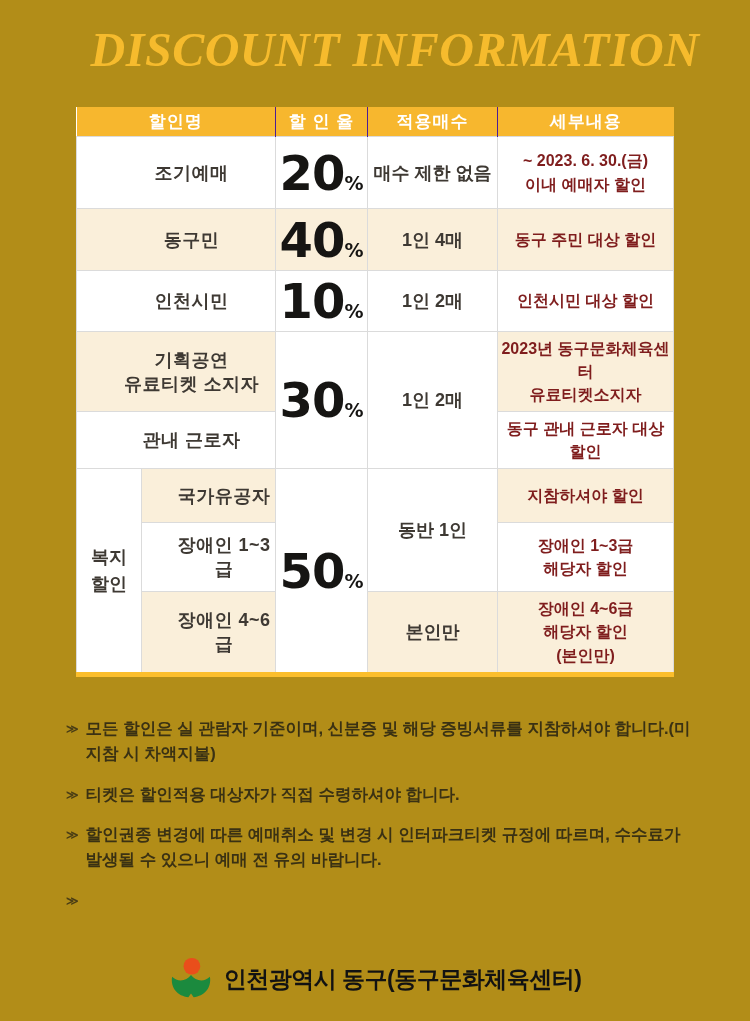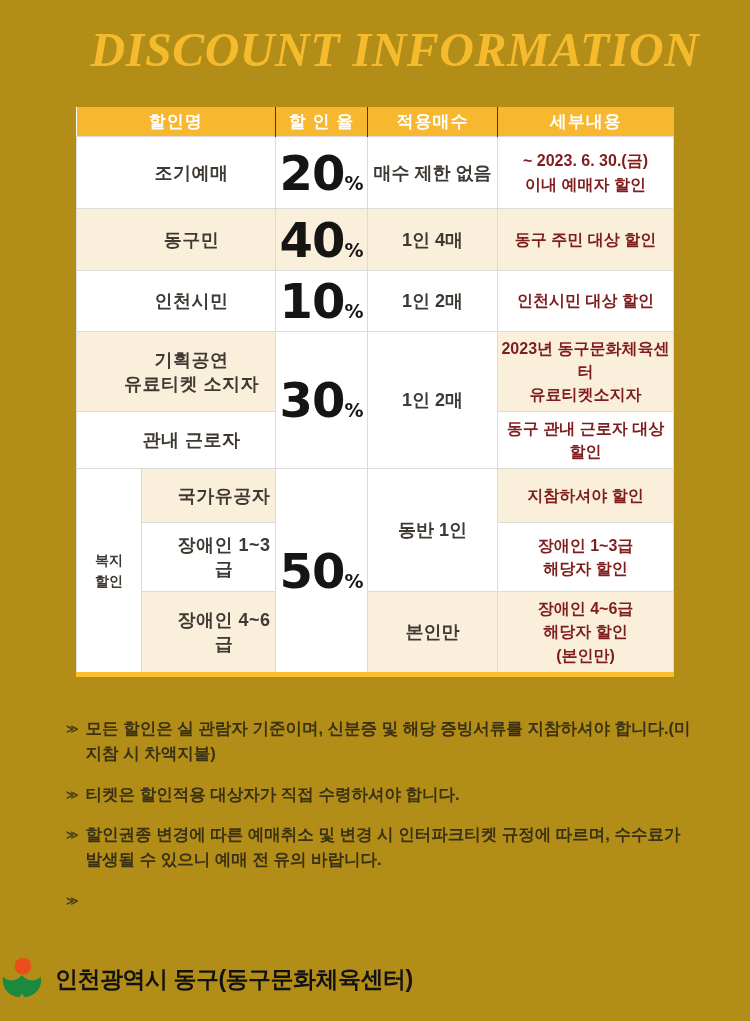--- a/index.html
+++ b/index.html
@@ -45,35 +45,35 @@
     padding:2px;
     color:#3E3933;
   }
   td.cream { background:#FAEFDA; }
   td.name  { font-size:18px; font-weight:700; letter-spacing:0.5px;padding-left:33px; }
   td.count { font-size:18px; font-weight:600; }
   td.detail{ font-size:16px; font-weight:600; line-height:1.45; color:#7f1d1d; }
   td.rate  { color:#161513; }
   td.rate .num { font-size:48px; font-weight:bold; letter-spacing:-1px; font-family:"DejaVu Sans", sans-serif; }
   td.rate .pct { font-size:19px; font-weight:bold; font-family:"DejaVu Sans", sans-serif; }
-  td.group { font-size:14px; font-weight:600; line-height:1.5; }
+  td.group { font-size:18px; font-weight:600; line-height:1.5; }
   .line { display:block; }
 
   .notes {
     position:absolute; left:66px; top:716px; width:625px;
     color:#3A3113;
     font-size:16.5px; font-weight:bold;
     line-height:1.5;
   }
   .note { display:flex; gap:7px; margin-bottom:16px; align-items:flex-start; }
   .note .bullet { font-size:12px; padding-top:4px; color:#4A3D15; flex:0 0 auto; }
 
   .footer {
     position:absolute; top:954px; left:0; width:100%;
-    display:flex; align-items:center; gap:11px;
+    display:flex; justify-content:center; align-items:center; gap:11px;
   }
   .footer .org-text { font-size:23px; font-weight:bold; color:#121212; letter-spacing:-0.5px; }
   .footer svg { display:block; }
 </style>
 </head>
 <body>
 
 <div class="title">DISCOUNT INFORMATION</div>
 
 <table class="discount">

